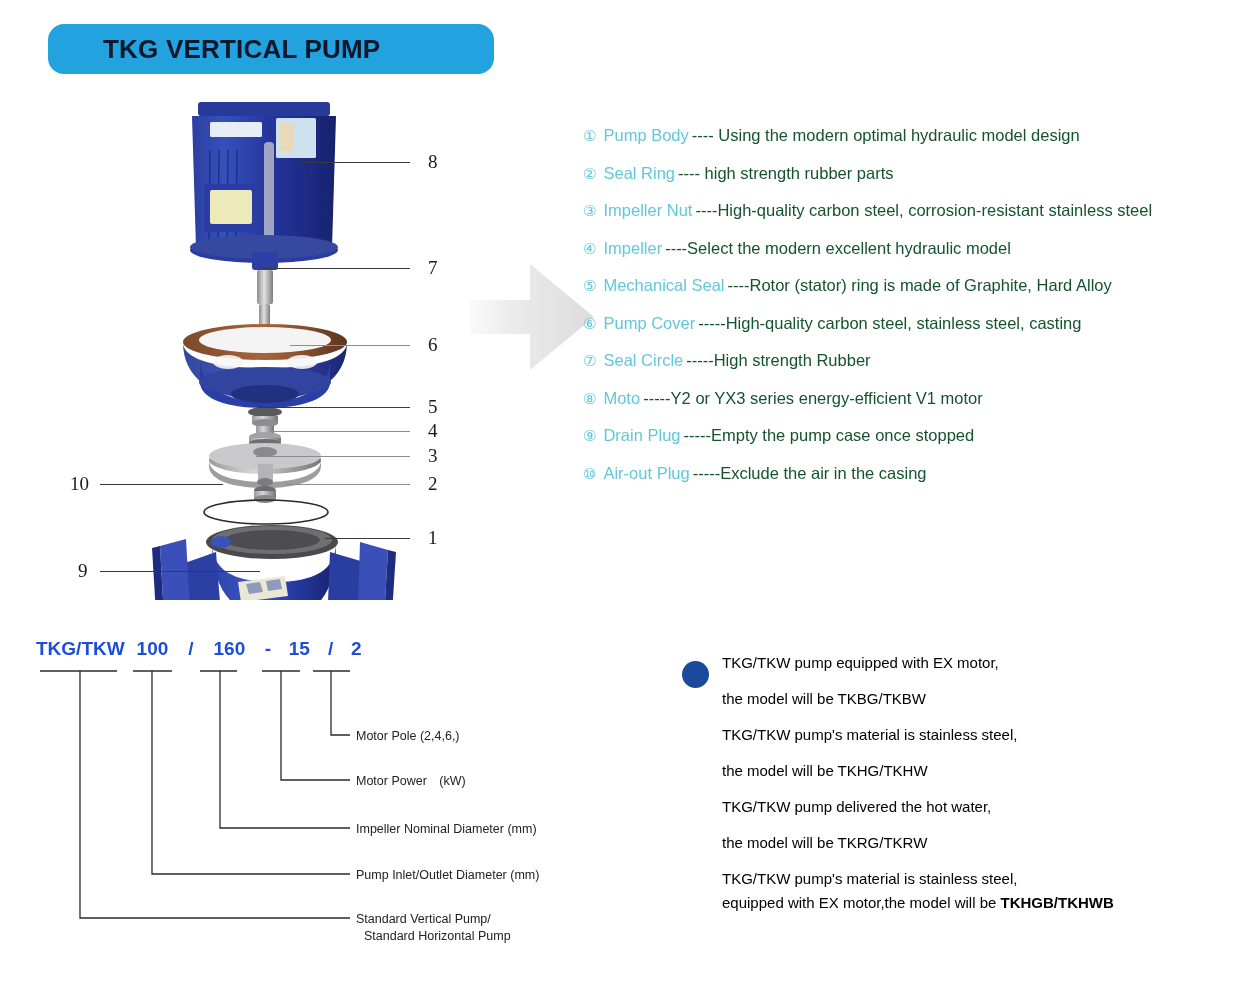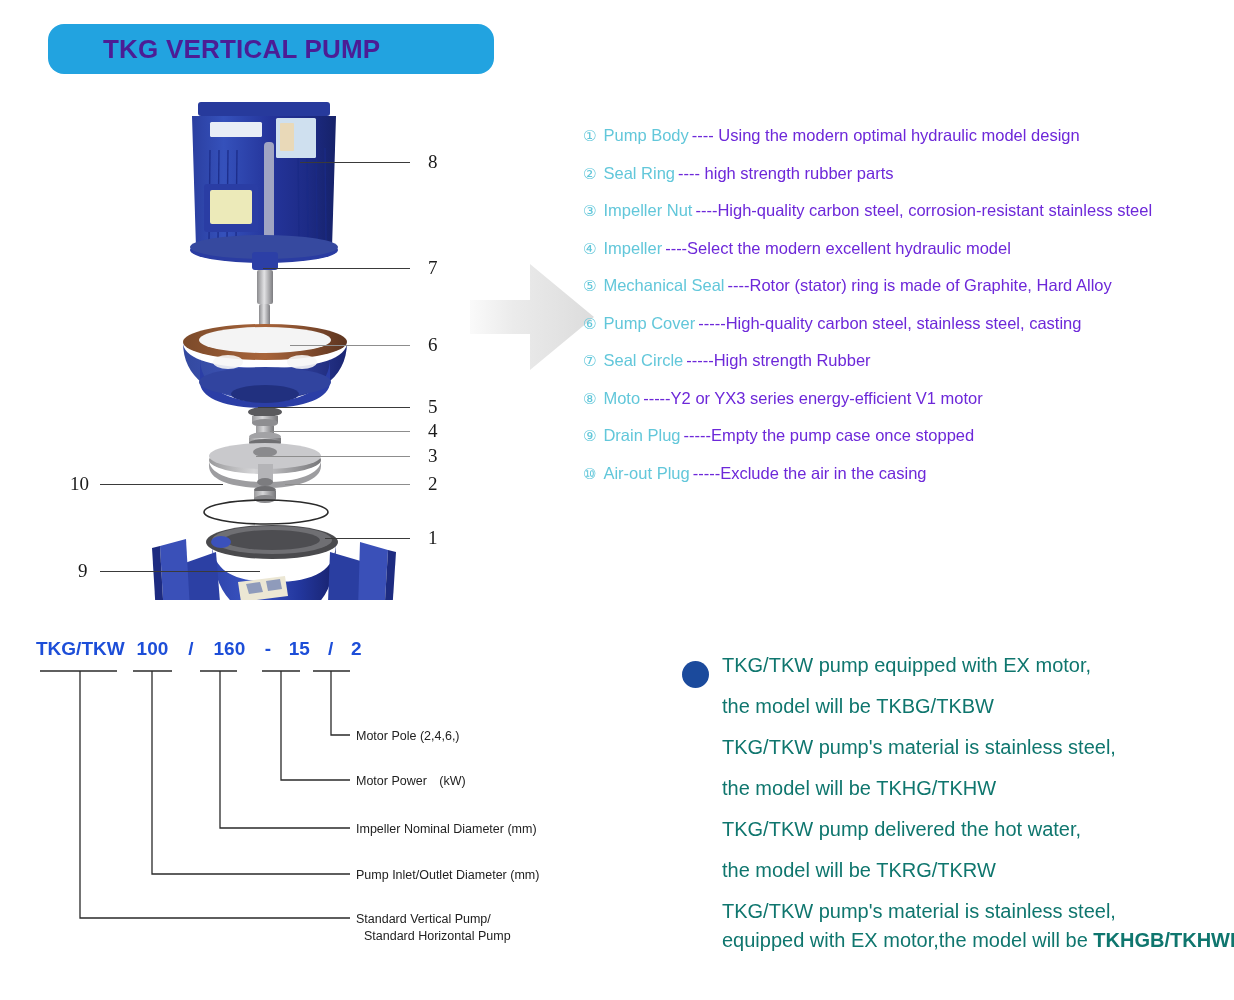--- a/index.html
+++ b/index.html
@@ -11,21 +11,21 @@
   }
   .abs{position:absolute;}
 
   
   #title-banner{
     left:48px;top:24px;width:446px;height:50px;
     background:#22a3e0;border-radius:16px;
     display:flex;align-items:center;
   }
   #title-text{
-    color:#4c1d95;font-size:26px;font-weight:bold;letter-spacing:.2px;
+    color:#0f172a;font-size:26px;font-weight:bold;letter-spacing:.2px;
     padding-left:55px;white-space:nowrap;
   }
 
   
   #pump-figure{left:120px;top:90px;width:330px;height:510px;}
   #pump-figure svg{display:block;}
 
   
   .callout-num{
     font-size:19px;color:#1a1a1a;font-family:"Liberation Serif","DejaVu Serif",serif;
@@ -40,21 +40,21 @@
   
   #legend{left:583px;top:126px;width:648px;}
   .legend-row{
     display:flex;align-items:baseline;margin-bottom:18.5px;white-space:nowrap;
   }
   .legend-num{
     color:#62c7da;font-size:15px;margin-right:7px;line-height:1;
     font-family:"DejaVu Sans",sans-serif;
   }
   .legend-part{color:#62c7da;font-size:16.5px;margin-right:3px;}
-  .legend-desc{color:#6d28d9;font-size:16.5px;}
+  .legend-desc{color:#14532d;font-size:16.5px;}
 
   
   #model-block{left:0px;top:630px;width:620px;height:330px;}
   #model-code{position:absolute;left:36px;top:8px;white-space:nowrap;}
   #model-code span{
     font-size:19px;font-weight:bold;color:#1d4ed8;
     font-family:"Liberation Sans","DejaVu Sans",sans-serif;
   }
   .code-seg{display:inline-block;text-align:center;}
   #model-lines{position:absolute;left:0;top:0;}
@@ -64,21 +64,21 @@
   }
 
   
   #notes-block{left:682px;top:655px;width:540px;}
   #notes-bullet{
     position:absolute;left:0;top:6px;width:27px;height:27px;border-radius:50%;
     background:#1b4a9c;
   }
   #notes-lines{margin-left:40px;}
   .note-line{
-    font-size:20px;color:#0f766e;line-height:1;margin-bottom:21px;white-space:nowrap;
+    font-size:15px;color:#000000;line-height:1;margin-bottom:21px;white-space:nowrap;
   }
   .note-line.tight{margin-bottom:9px;}
 </style>
 </head>
 <body>
 
 <div class="abs" id="title-banner">
   <div id="title-text">TKG VERTICAL PUMP</div>
 </div>
 

